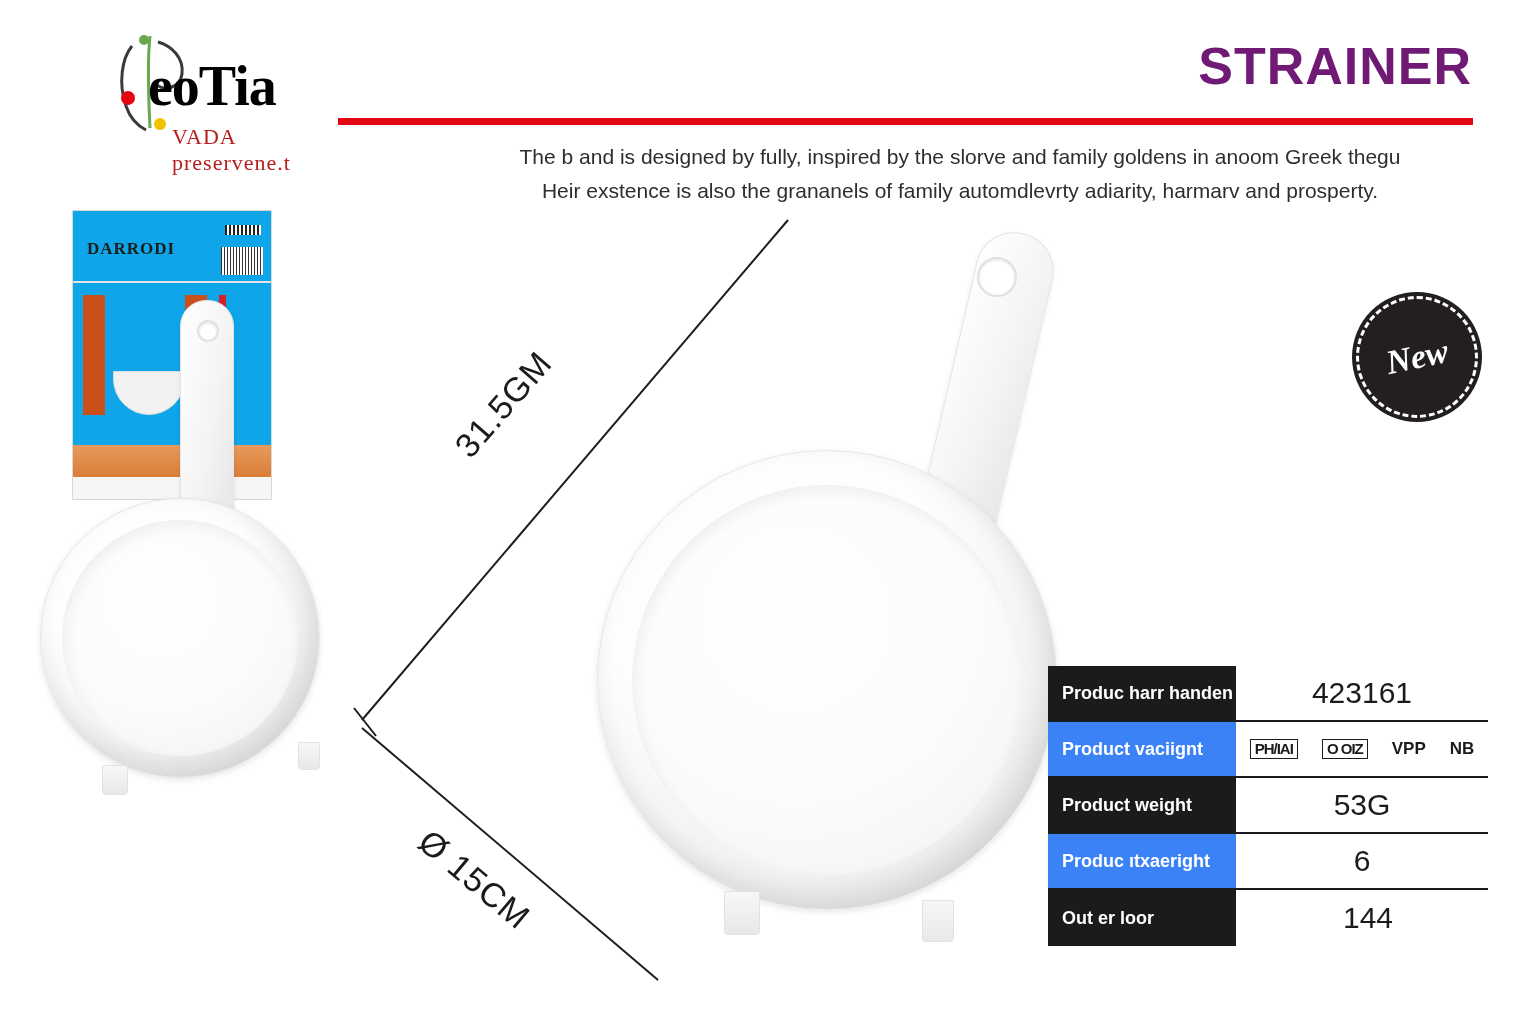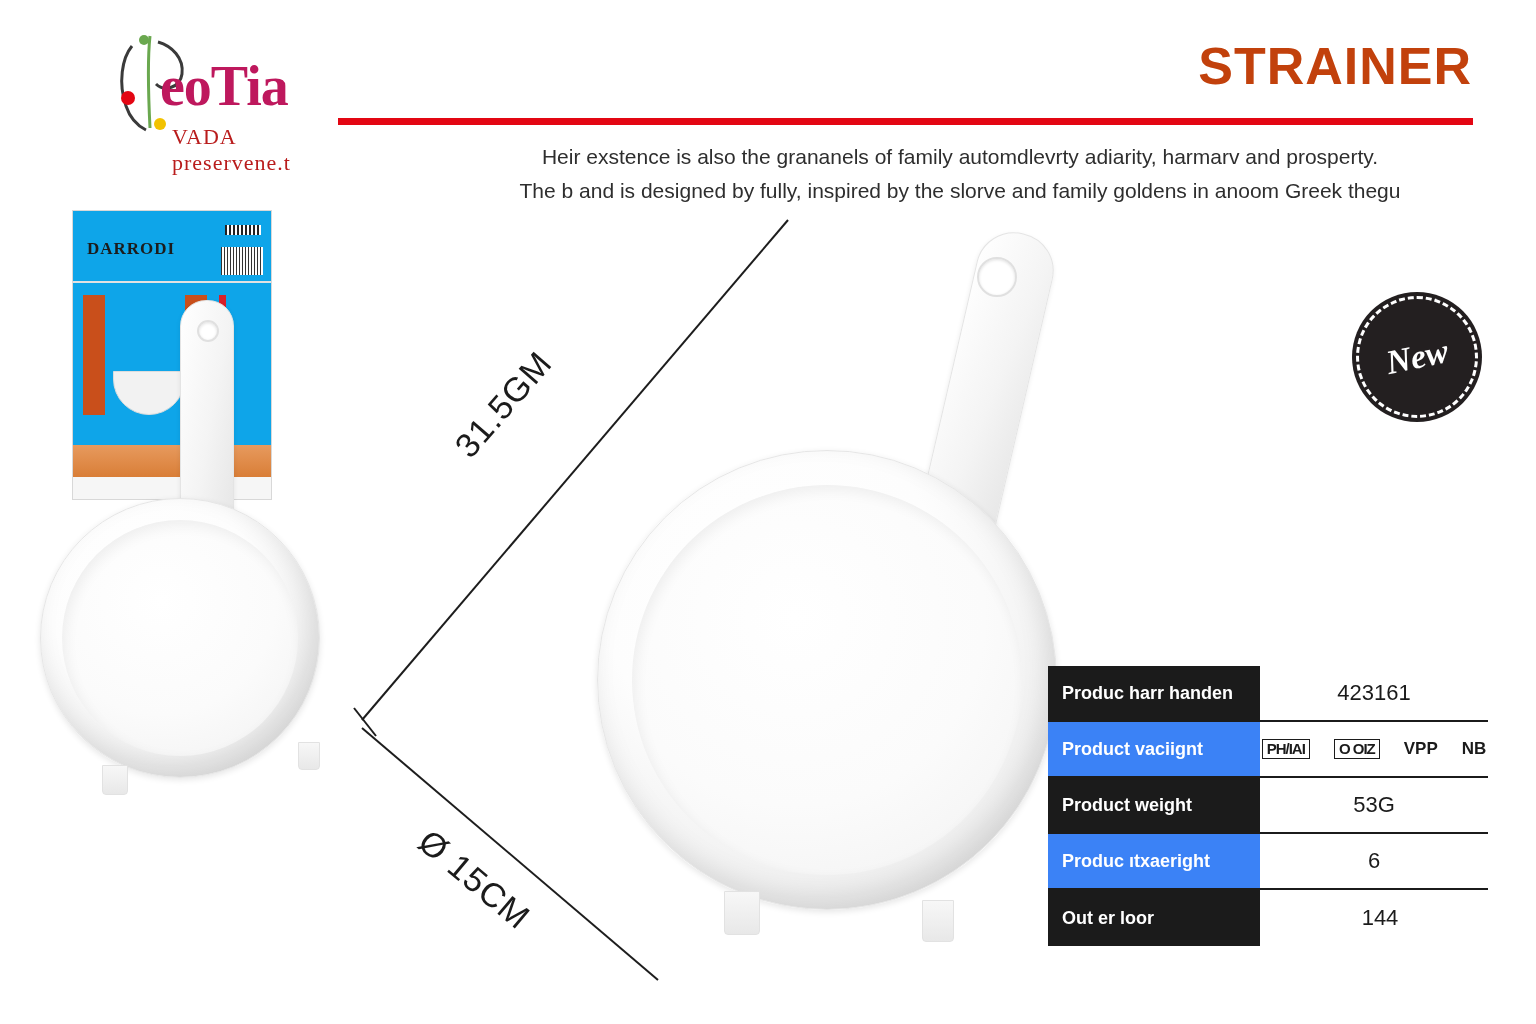--- a/index.html
+++ b/index.html
@@ -21,45 +21,45 @@
     width: 300px;
     height: 110px;
   }
   #brand-logo .logo-mark {
     position: absolute;
     left: 0; top: 0;
     width: 300px; height: 110px;
   }
   #brand-logo .brand-name {
     position: absolute;
-    left: 100px;
+    left: 88px;
     top: 26px;
     font-size: 56px;
     font-weight: bold;
     letter-spacing: -1px;
-    color: #be185d;
+    color: #000000;
     font-family: "Liberation Serif", serif;
   }
   #brand-logo .brand-tagline {
     position: absolute;
     left: 112px;
     top: 96px;
     font-size: 22px;
     letter-spacing: 1px;
     color: #b91c1c;
     font-family: "Liberation Serif", serif;
   }
 
   #product-title {
     position: absolute;
     right: 64px;
     top: 36px;
     font-size: 52px;
     font-weight: bold;
-    color: #c2410c;
+    color: #701a75;
     letter-spacing: 1px;
     margin-left: 36px;
   }
   #title-rule {
     position: absolute;
     left: 338px;
     top: 118px;
     width: 1135px;
     height: 7px;
     background: #e30613;
@@ -233,36 +233,36 @@
     top: 666px;
     width: 440px;
   }
   .spec-row {
     display: flex;
     align-items: stretch;
     height: 56px;
     border-bottom: 2px solid #1b1b1b;
   }
   .spec-key {
-    width: 212px;
+    width: 188px;
     color: #ffffff;
     font-size: 18px;
     font-weight: bold;
     display: flex;
     align-items: center;
     padding-left: 14px;
   }
   .spec-key.dark { background: #1b1b1b; }
   .spec-key.gray { background: #3b82f6; }
   .spec-val {
     flex: 1;
     display: flex;
     align-items: center;
     justify-content: center;
-    font-size: 22px;
+    font-size: 30px;
     color: #1b1b1b;
   }
   .spec-val.small { font-size: 24px; }
   .mini-marks {
     display: flex;
     align-items: center;
     gap: 24px;
     font-size: 17px;
     font-weight: bold;
   }
@@ -287,22 +287,22 @@
     <circle cx="84" cy="12" r="5" fill="#6aa84f"></circle>
   </svg>
   <div class="brand-name">eoTia</div>
   <div class="brand-tagline">VADA preservene.t</div>
 </div>
 
 <div id="product-title">STRAINER</div>
 <div id="title-rule"></div>
 
 <div id="description">
+  <div>The b and is designed by fully, inspired by the slorve and family goldens in anoom Greek thegu</div>
   <div>Heir exstence is also the grananels of family automdlevrty adiarity, harmarv and prosperty.</div>
-  <div>The b and is designed by fully, inspired by the slorve and family goldens in anoom Greek thegu</div>
 </div>
 
 <div id="package-photo">
   <div class="pkg-head"></div>
   <div class="pkg-brand">DARRODI</div>
   <div class="barcode"></div>
   <div class="barcode2"></div>
   <div class="pkg-strip-l"></div>
   <div class="pkg-strip-r"></div>
   <div class="pkg-red"></div>

